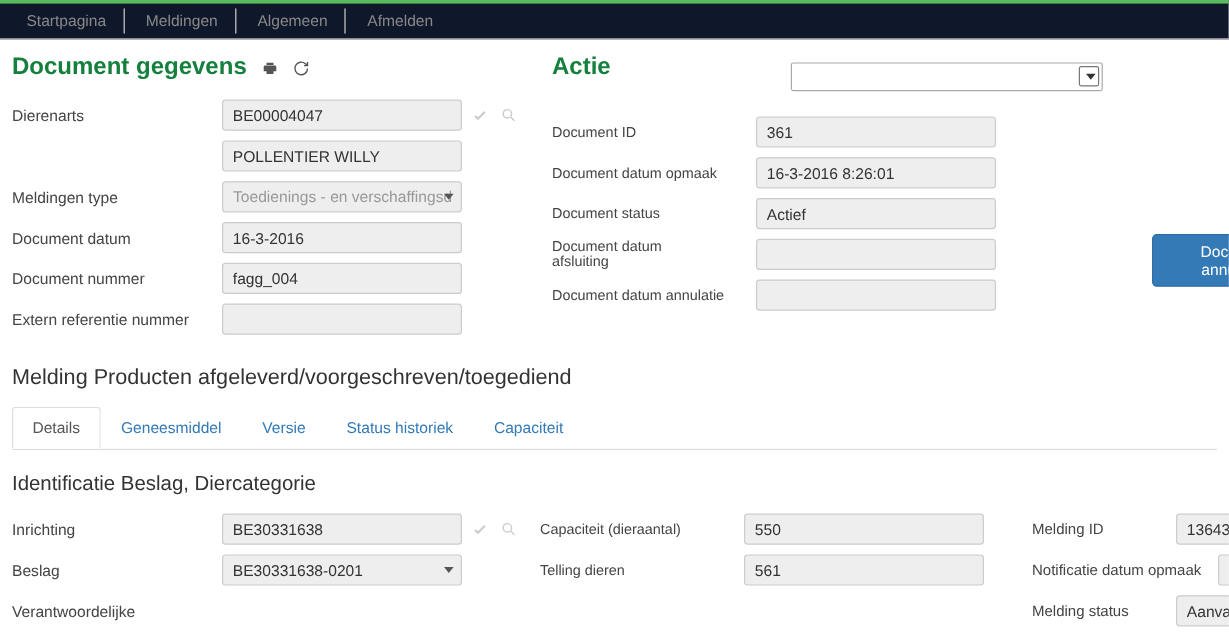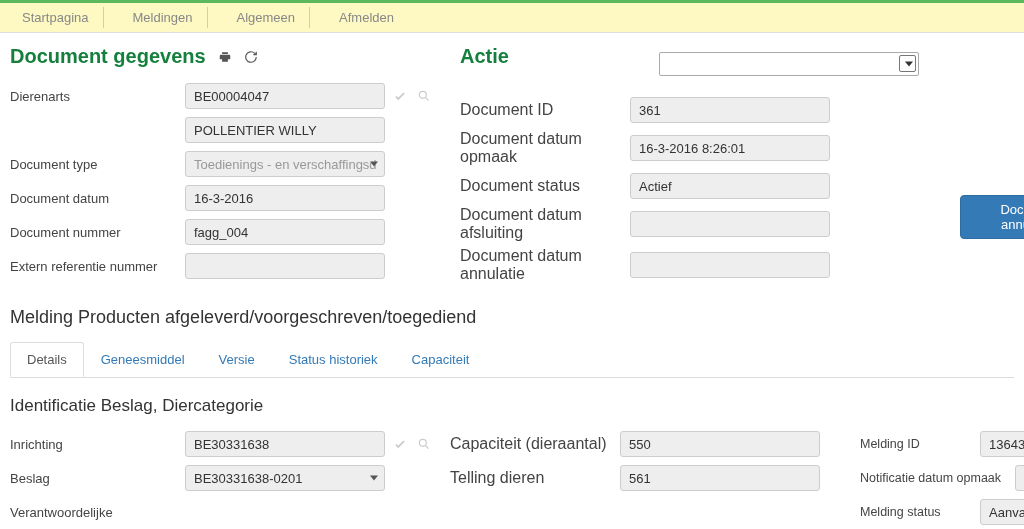--- a/index.html
+++ b/index.html
@@ -5,25 +5,25 @@
   * { box-sizing: border-box; margin: 0; padding: 0; }
   body {
     font-family: Arial, Helvetica, sans-serif;
     font-size: 13px;
     color: #333;
     background: #fff;
     width: 1024px;
   }
   .topbar {
     border-top: 3px solid #5cb85c;
-    background: #fef9c3;
+    background: #0f172a;
     border-bottom: 1px solid #ddd;
     padding: 4px 8px;
     display: flex;
-    gap: 15px;
+    gap: 4px;
   }
   .topbar .nav-item {
     padding: 3px 14px;
     color: #888;
     border-right: 1px solid #ccc;
     cursor: pointer;
     font-size: 13px;
   }
   .topbar .nav-item:last-child { border-right: none; }
   .page {
@@ -53,21 +53,21 @@
     display: flex;
     align-items: center;
     margin-bottom: 6px;
     min-height: 28px;
   }
   .form-label {
     flex: 0 0 175px;
     color: #444;
     font-size: 13px;
   }
-  .form-label.small { flex: 0 0 170px; font-size: 16px; }
+  .form-label.small { flex: 0 0 170px; font-size: 12px; }
   .form-field {
     flex: 1;
     display: flex;
     align-items: center;
     gap: 6px;
   }
   .txt, .sel {
     background: #eeeeee;
     border: 1px solid #ccc;
     border-radius: 3px;
@@ -213,21 +213,21 @@
           </span>
         </div>
       </div>
       <div class="form-row">
         <div class="form-label"></div>
         <div class="form-field">
           <input class="txt" value="POLLENTIER WILLY" style="">
         </div>
       </div>
       <div class="form-row">
-        <div class="form-label">Document type</div>
+        <div class="form-label">Meldingen type</div>
         <div class="form-field">
           <span class="sel-wrap">
             <input class="sel sel-disabled" disabled="" value="Toedienings - en verschaffingsdocum" style="">
           </span>
         </div>
       </div>
       <div class="form-row">
         <div class="form-label">Document datum</div>
         <div class="form-field">
           <input class="txt" value="16-3-2016" style="">

